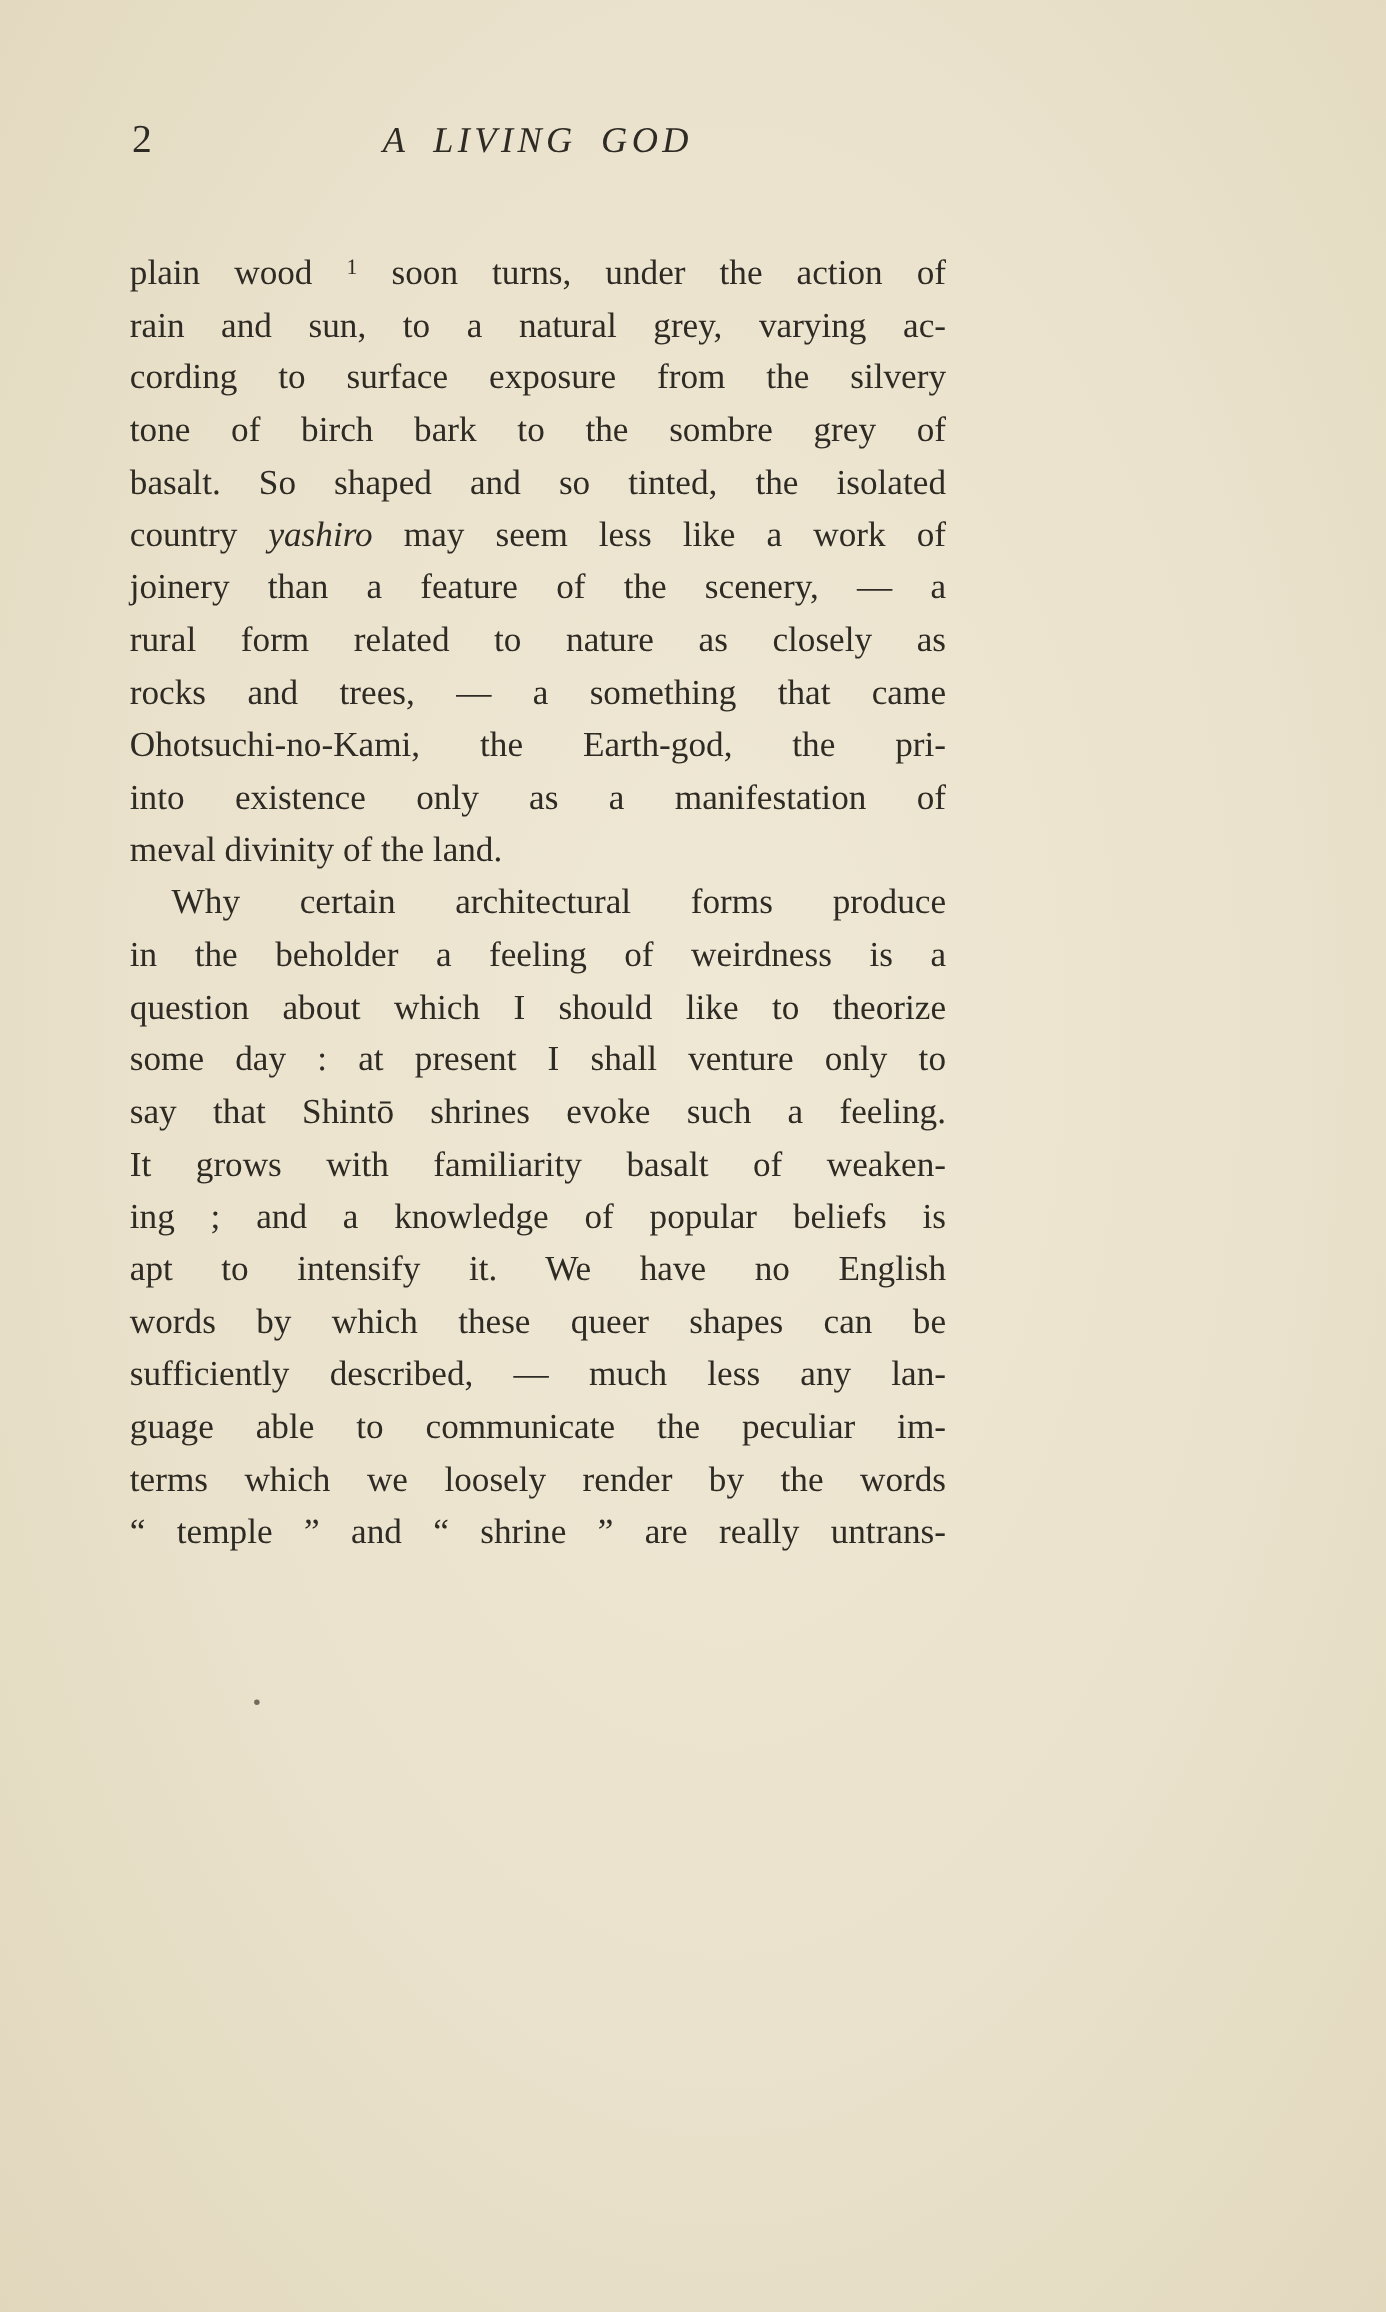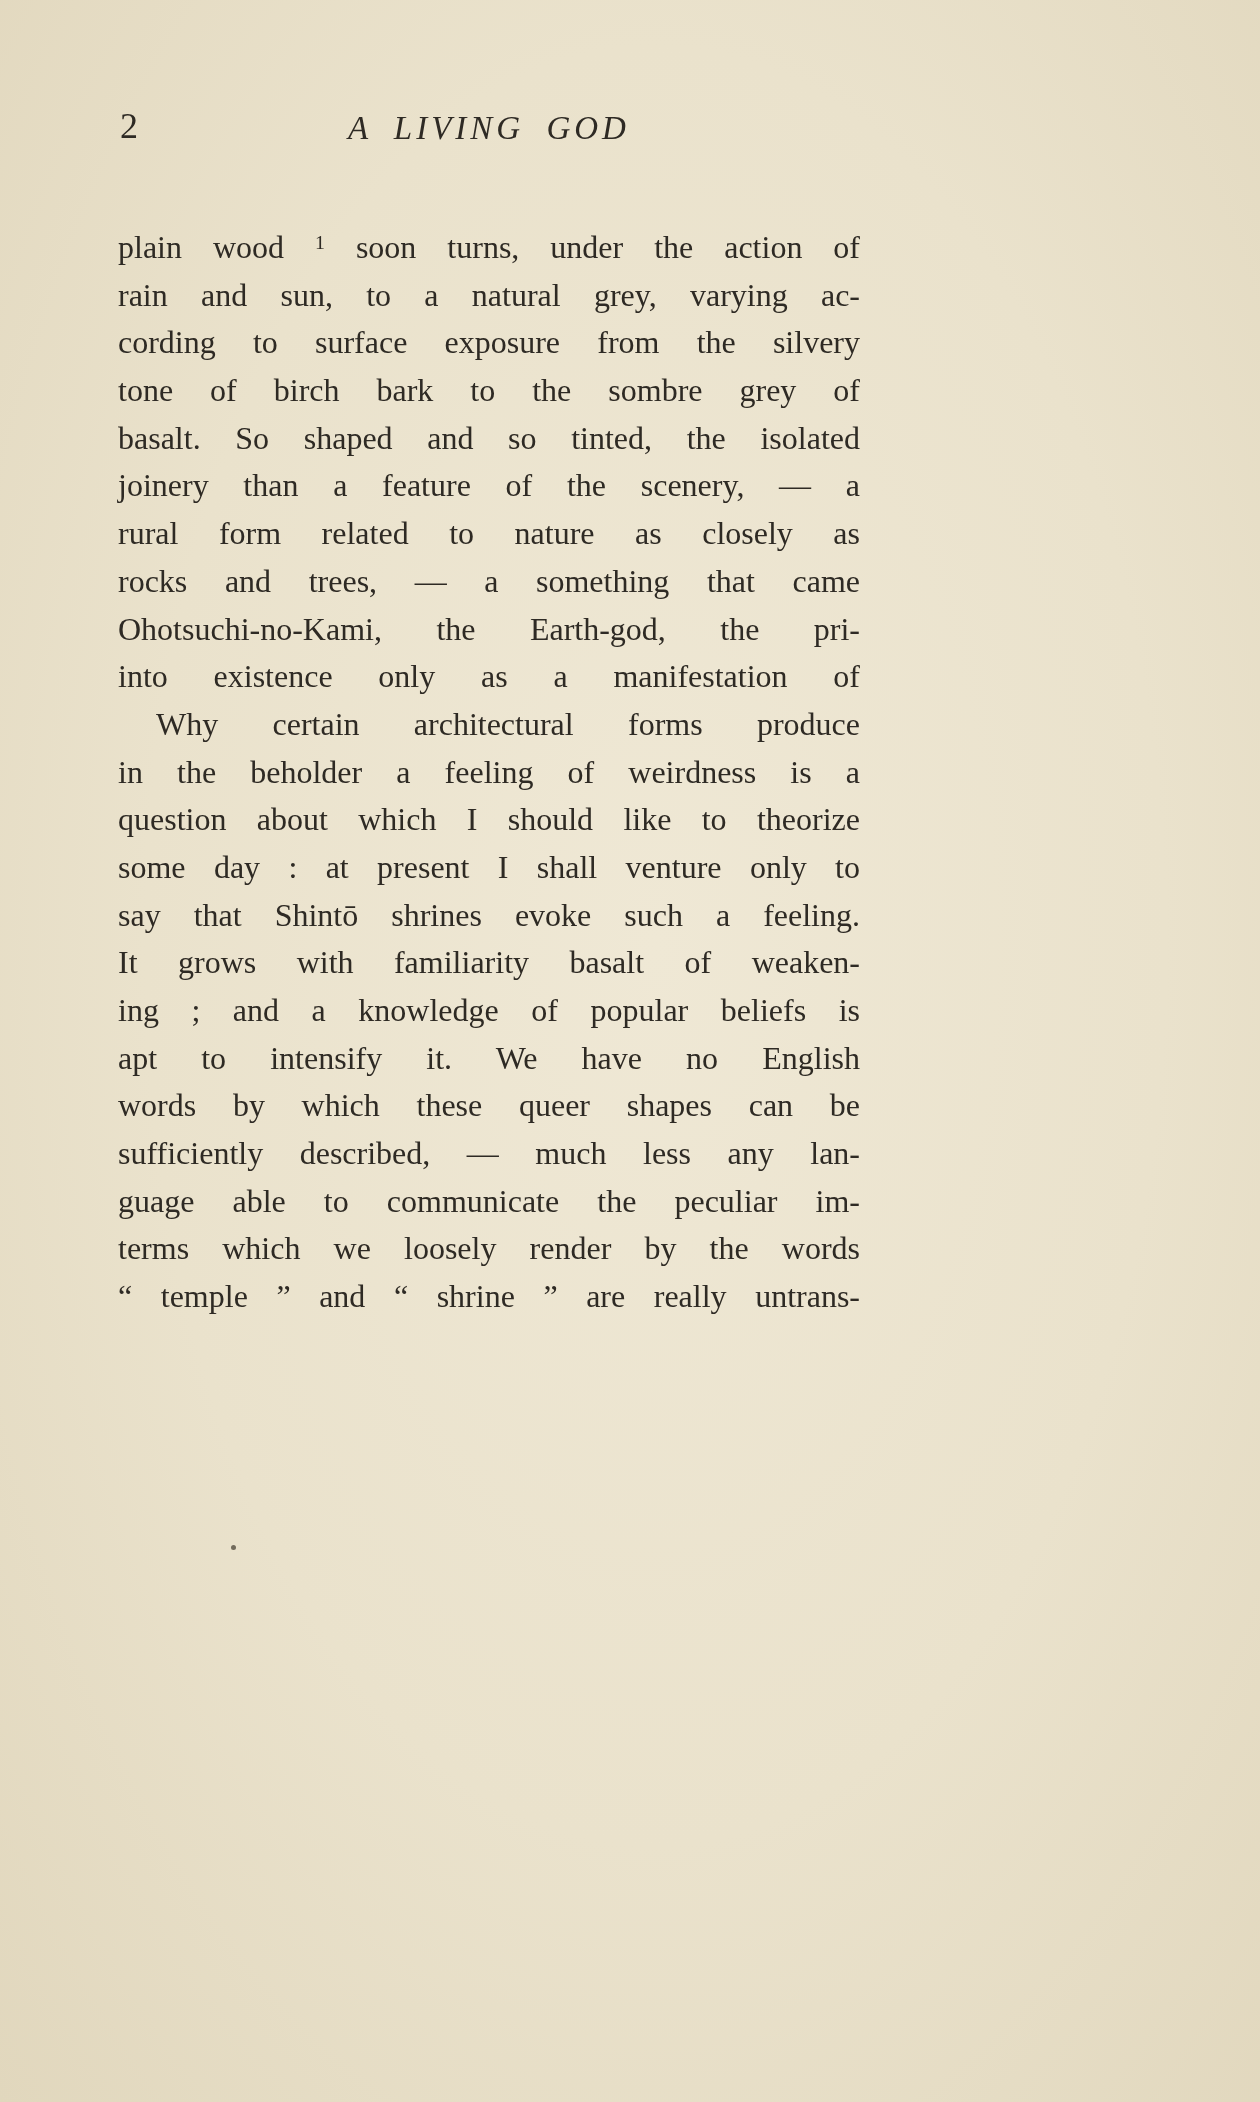--- a/index.html
+++ b/index.html
@@ -50,25 +50,27 @@
     <div class="running-title">A LIVING GOD</div>
   </div>
 
   <div class="column body-text">
       <div class="para">
         <div class="line">plain wood <sup>1</sup> soon turns, under the action of</div>
         <div class="line">rain and sun, to a natural grey, varying ac-</div>
         <div class="line">cording to surface exposure from the silvery</div>
         <div class="line">tone of birch bark to the sombre grey of</div>
         <div class="line">basalt. So shaped and so tinted, the isolated</div>
+        <div class="line">country <i>yashiro</i> may seem less like a work of</div>
         <div class="line">joinery than a feature of the scenery, — a</div>
         <div class="line">rural form related to nature as closely as</div>
         <div class="line">rocks and trees, — a something that came</div>
         <div class="line">Ohotsuchi-no-Kami, the Earth-god, the pri-</div>
         <div class="line">into existence only as a manifestation of</div>
+        <div class="line no-j">meval divinity of the land.</div>
       </div>
       <div class="para indent">
         <div class="line">Why certain architectural forms produce</div>
         <div class="line">in the beholder a feeling of weirdness is a</div>
         <div class="line">question about which I should like to theorize</div>
         <div class="line">some day : at present I shall venture only to</div>
         <div class="line">say that Shintō shrines evoke such a feeling.</div>
         <div class="line">It grows with familiarity basalt of weaken-</div>
         <div class="line">ing ; and a knowledge of popular beliefs is</div>
         <div class="line">apt to intensify it. We have no English</div>

